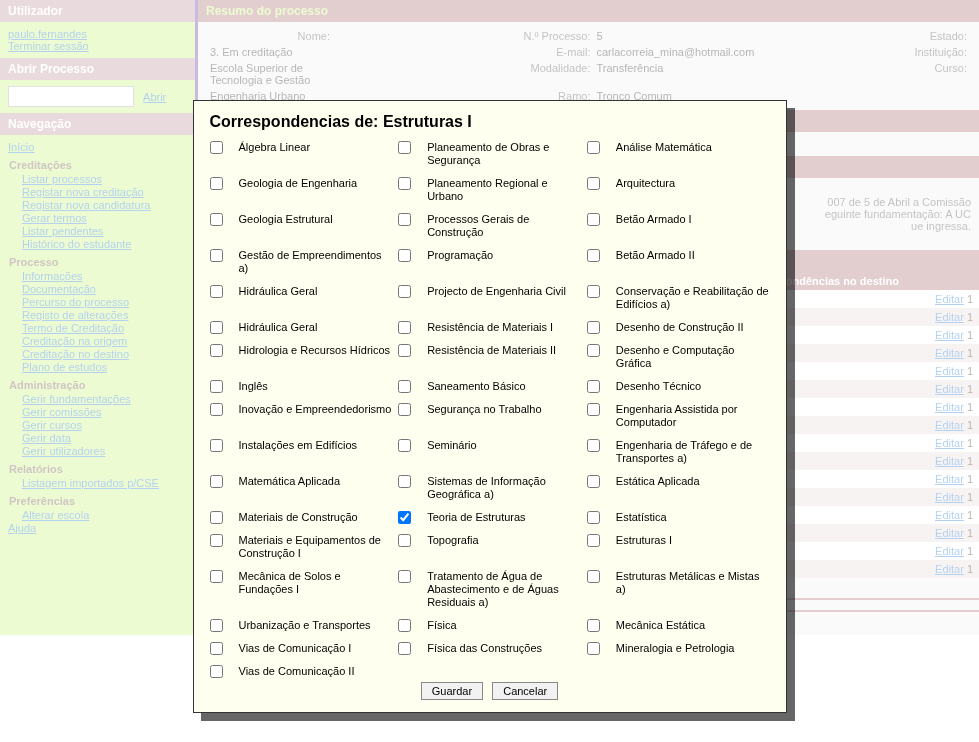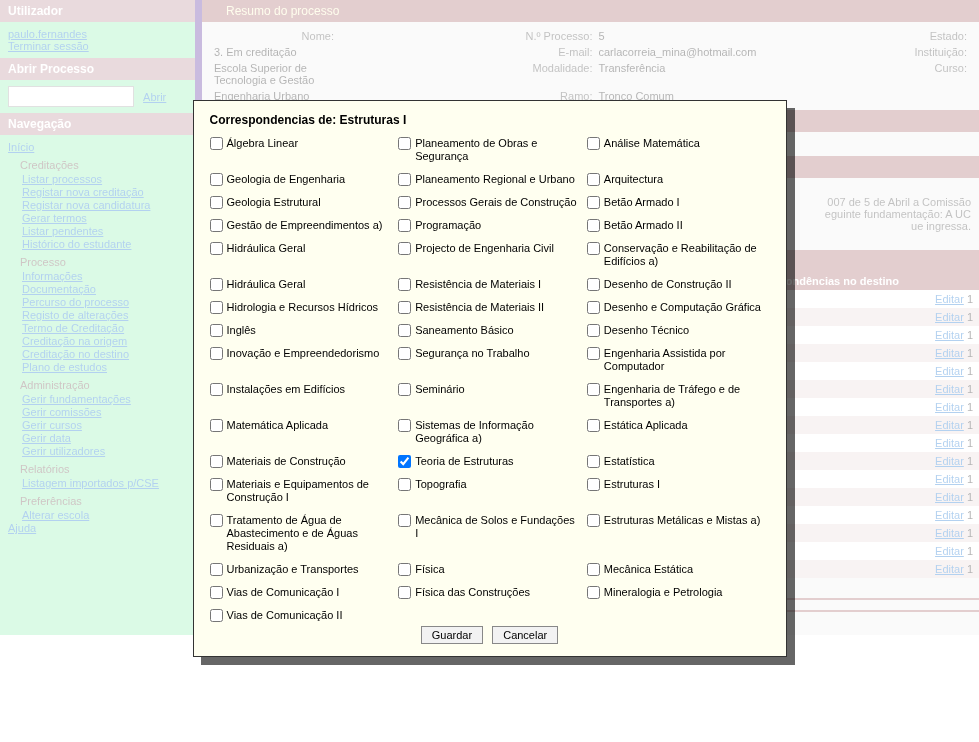--- a/index.html
+++ b/index.html
@@ -1,41 +1,41 @@
 <!DOCTYPE html>
 <html><head>
 <meta charset="utf-8">
 <style>
 body{margin:0;font-family:Verdana,Arial,sans-serif;font-size:11px;background:#fff;color:#000}
 a{color:#06c;text-decoration:underline;cursor:pointer}
 .cols{display:flex}
-.left{width:195px;background:#86efac;border-right:7px solid #4c1d95}
+.left{width:195px;background:#bef264;border-right:3px solid #4c1d95}
 .right{flex:1;background:#eee}
 .bar{background:#b5838d;color:#fff;font-weight:bold;padding:4px 8px;font-size:12px}
-.rbar{background:#a05a5f;color:#fef9c3;font-weight:normal;padding:4px 24px;font-size:12px}
+.rbar{background:#a05a5f;color:#bef264;font-weight:bold;padding:4px 8px;font-size:12px}
 .pad{padding:6px 8px}
-.nav-h{color:#603d3d;font-weight:normal;margin:6px 12px 2px}
+.nav-h{color:#603d3d;font-weight:bold;margin:6px 1px 2px}
 .nav-s{margin-left:14px}
 .nav-s a{display:block;margin:1px 0}
 .in{border:1px solid #999;padding:2px;width:120px}
 .btn-l{display:inline-block;margin-left:6px}
 .info-g{display:grid;grid-template-columns:120px 1fr 110px 1fr;column-gap:6px;row-gap:4px;padding:8px 12px}
 .info-g .lab{text-align:right;color:#333}
 .tbl{width:100%;border-collapse:collapse}
 .tbl td{padding:3px 6px}
 .tbl .r0{background:#fff}
 .tbl .r1{background:#e8d5d5}
 .thh{background:#a05a5f;color:#fff;font-weight:bold;padding:4px 6px}
 .tot td{font-weight:bold;padding:4px 6px}
 .foot{text-align:center;color:#888;font-size:10px;border-top:2px solid #a05a5f;padding:6px;margin-top:10px}
 .overlay{position:fixed;inset:0;background:rgba(255,255,255,0.70);display:flex;align-items:flex-start;justify-content:center;padding-top:100px}
 .modal{width:560px;background:#fffff0;border:1px solid #333;box-shadow:8px 8px 0 rgba(0,0,0,0.6);padding:12px 16px;font-size:11px}
-.modal h3{margin:0 0 10px;font-size:12px}
+.modal h3{margin:0 0 10px;font-size:16px}
 .cbx-grid{display:grid;grid-template-columns:1fr 1fr 1fr;column-gap:6px;row-gap:10px}
-.cbx-cell{display:flex;align-items:flex-start;gap:4px;line-height:13px}
+.cbx-cell{display:flex;align-items:flex-start;gap:16px;line-height:13px}
 .cbx-cell input{margin:0}
 .m-btns{text-align:center;margin-top:4px}
 .m-btns button{padding:2px 10px;margin:0 3px;font-size:11px;border:1px solid #888;background:#f2f2f2;cursor:pointer}
 .sec-title{font:inherit;font-weight:bold;display:inline}
 .hidden-frag{color:#333}
 hr.h{border:none;border-top:2px solid #a05a5f;margin:0}
 </style>
 </head>
 <body>
 
@@ -434,25 +434,25 @@
         <label class="cbx-cell">
           <input type="checkbox" style="">
           <span>Topografia</span>
         </label>
         <label class="cbx-cell">
           <input type="checkbox" style="">
           <span>Estruturas I</span>
         </label>
         <label class="cbx-cell">
           <input type="checkbox" style="">
+          <span>Mecânica de Solos e Fundações I</span>
+        </label>
+        <label class="cbx-cell">
+          <input type="checkbox" style="">
           <span>Tratamento de Água de Abastecimento e de Águas Residuais a)</span>
-        </label>
-        <label class="cbx-cell">
-          <input type="checkbox" style="">
-          <span>Mecânica de Solos e Fundações I</span>
         </label>
         <label class="cbx-cell">
           <input type="checkbox" style="">
           <span>Estruturas Metálicas e Mistas a)</span>
         </label>
         <label class="cbx-cell">
           <input type="checkbox" style="">
           <span>Urbanização e Transportes</span>
         </label>
         <label class="cbx-cell">

